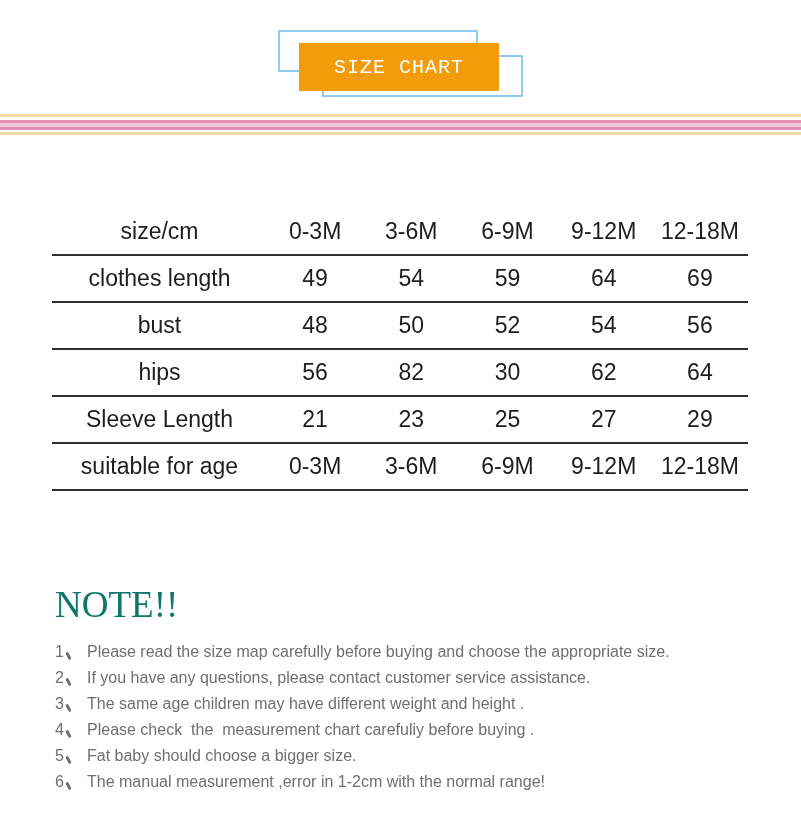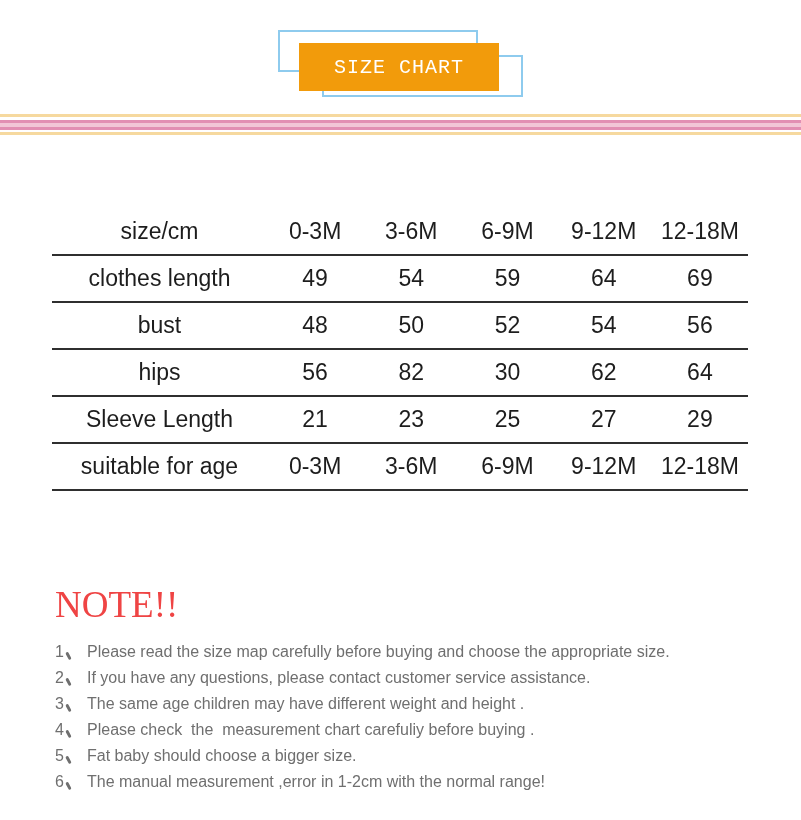--- a/index.html
+++ b/index.html
@@ -55,21 +55,21 @@
     border-bottom: 2px solid #2f2f2f;
   }
 
   
   .note-heading {
     position: absolute;
     left: 55px; top: 586px;
     font-family: "Liberation Serif", serif;
     font-size: 37px;
     line-height: 38px;
-    color: #ef4444;
+    color: #0f766e;
   }
   .note-list {
     position: absolute;
     left: 55px; top: 639px;
     color: #6f6f6f;
     font-size: 16px;
   }
   .note-item { display: flex; line-height: 26px; }
   .note-num  { flex: 0 0 32px; }
   .num-text  { display: inline-block; }

